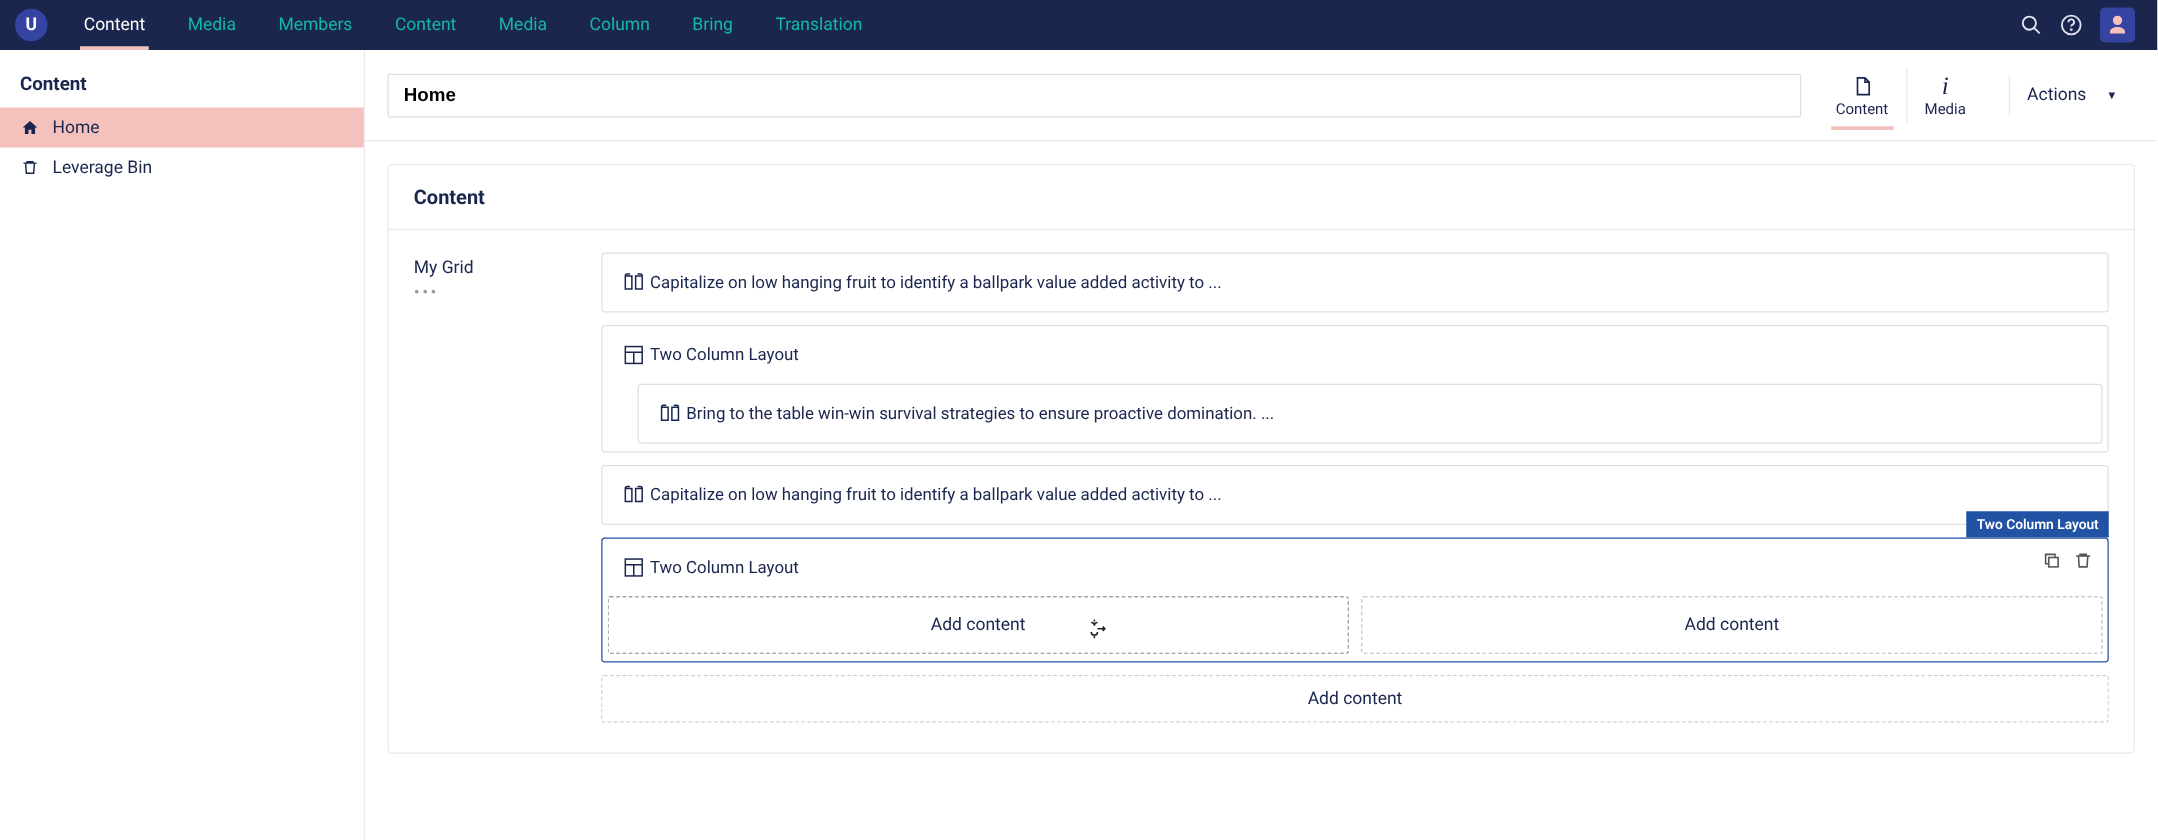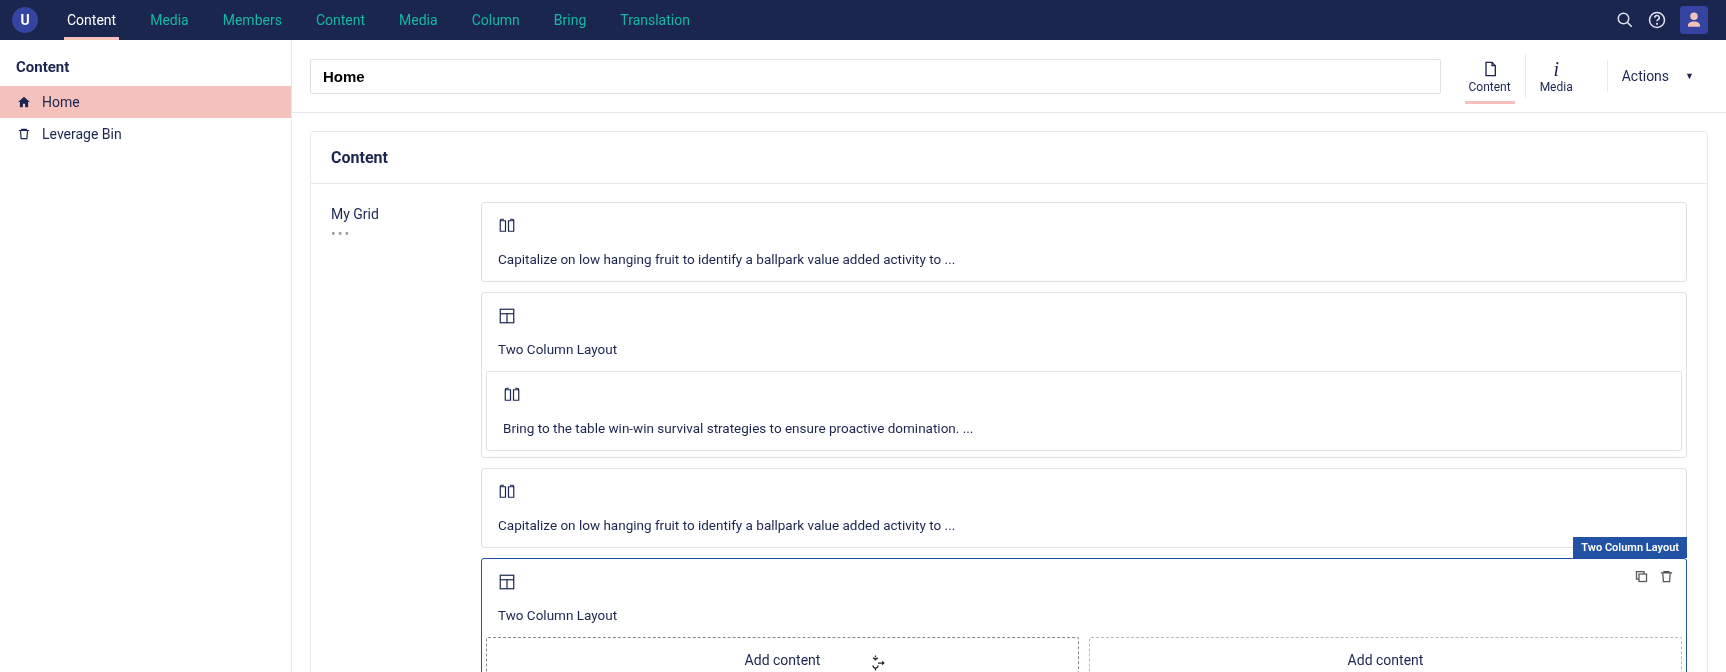--- a/index.html
+++ b/index.html
@@ -36,25 +36,25 @@
     .actions-btn { margin-left: 6px; padding: 8px 14px; border-left:1px solid #e9e9eb; cursor:pointer; font-size:14px; display:flex; align-items:center; gap:16px; }
 
     .panel { margin: 18px; border: 1px solid #e9e9eb; border-radius: 4px; }
     .panel-title { padding: 16px 20px; font-weight: 700; font-size: 16px; border-bottom: 1px solid #e9e9eb; }
     .panel-body { padding: 18px 20px 24px; display:flex; gap: 20px; }
     .prop-label { width: 130px; font-size: 14px; font-weight: 400; padding-top: 4px; }
     .prop-ellipsis { color:#999; margin-top:4px; letter-spacing:2px; cursor:pointer; }
 
     .grid-area { flex: 1; }
     .block { border:1px solid #e0e0e2; border-radius:3px; margin-bottom: 10px; background:#fff; }
-    .block-inner { padding: 14px 16px; display:flex; align-items:flex-start; gap:16px;flex-direction:column; }
+    .block-inner { padding: 14px 16px; display:flex; align-items:center; gap:4px; }
     .block-icon { color:#1b264f; flex-shrink:0; }
     .block-text { font-size: 13.5px; color:#1b264f; white-space:nowrap; overflow:hidden; text-overflow:ellipsis; }
     .two-col { display:flex; gap:10px; padding: 0 4px 6px; }
-    .two-col > .block { flex:1; margin-bottom:0; }
+    .two-col > .block { flex:1; margin-bottom:0;margin-left:24px; }
     
     .block.selected { border:1px solid #2152a3; position:relative; }
     .sel-badge { position:absolute; top:-1px; right:-1px; transform: translateY(-100%); background:#2152a3; color:#fff; font-size:11px; padding:4px 8px; font-weight:600; }
     .sel-actions { position:absolute; top:10px; right:12px; display:flex; gap:10px; color:#555; }
     .sel-actions span { cursor:pointer; }
 
     .add-slot { border:1px dashed #bbb; border-radius:2px; padding:14px; text-align:center; font-size:14px; color:#1b264f; cursor:pointer; background:#fff; }
     .two-col .add-slot { flex:1; }
     .two-col .add-slot.hover { border-color:#888; }
     .add-full { border:1px dashed #ccc; border-radius:2px; padding:10px; text-align:center; font-size:14px; color:#1b264f; cursor:pointer; }

